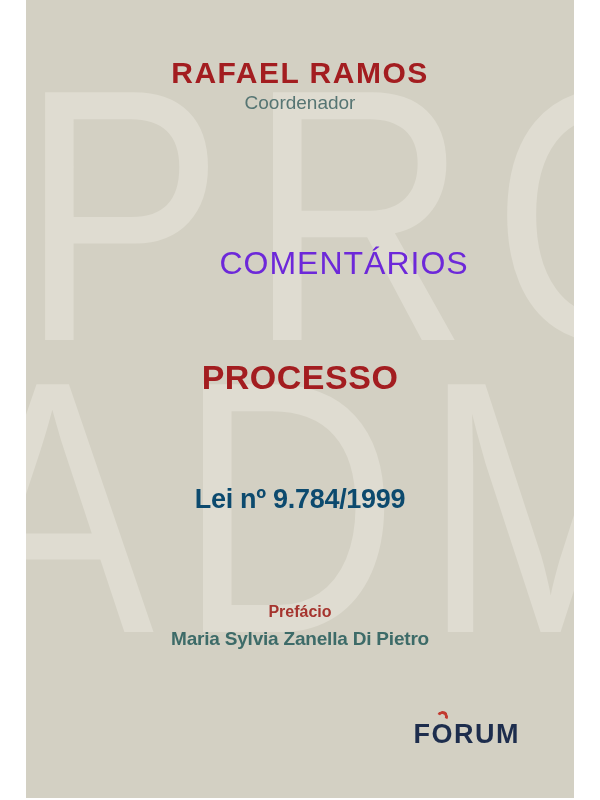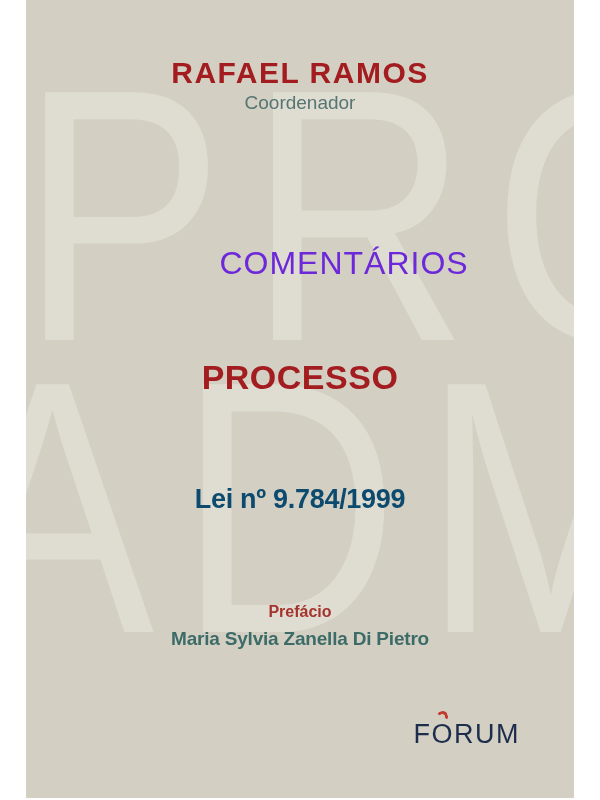--- a/index.html
+++ b/index.html
@@ -93,21 +93,21 @@
     font-weight: 700;
     letter-spacing: -0.2px;
   }
   
   .publisher-logo {
     position: absolute;
     top: 719px;
     right: 54px;
     color: #1d2d4d;
     font-size: 27px;
-    font-weight: 400;
+    font-weight: 700;
     letter-spacing: 1.5px;
     white-space: nowrap;
   }
   .logo-o {
     position: relative;
     display: inline-block;
   }
   .logo-accent {
     position: absolute;
     top: -8px;

